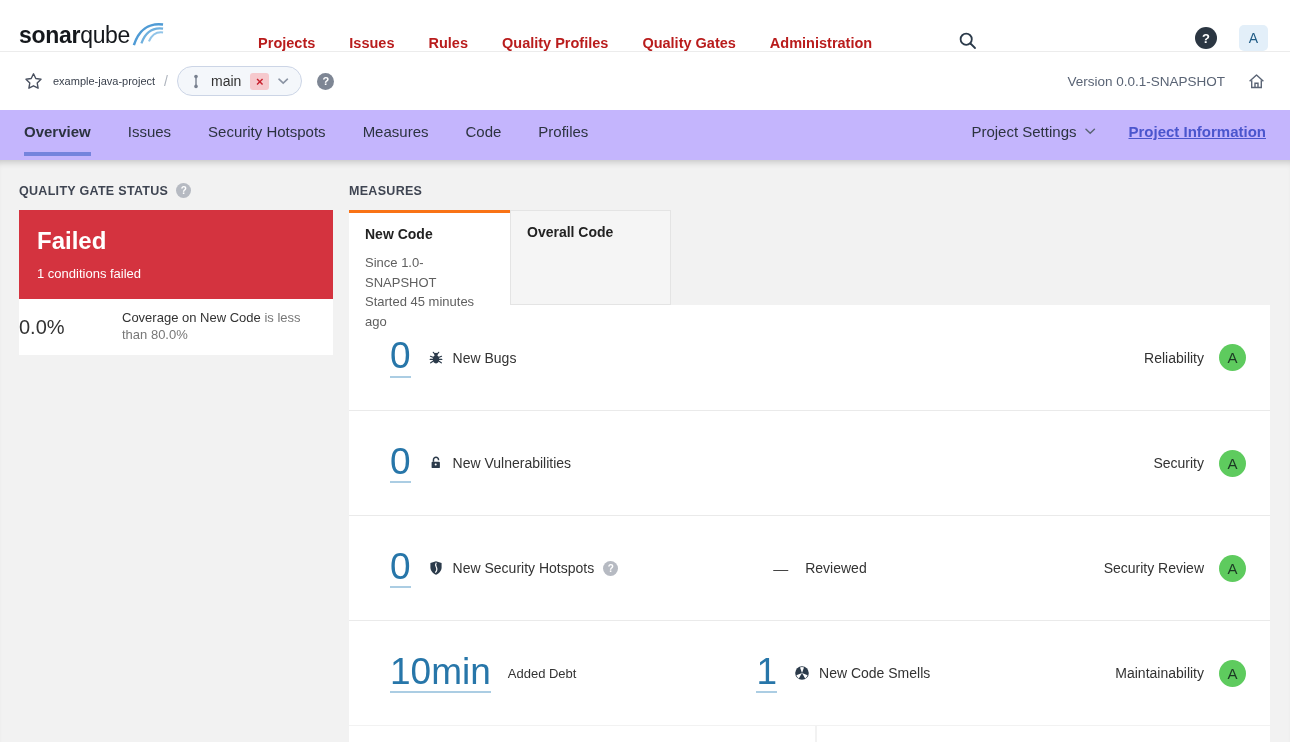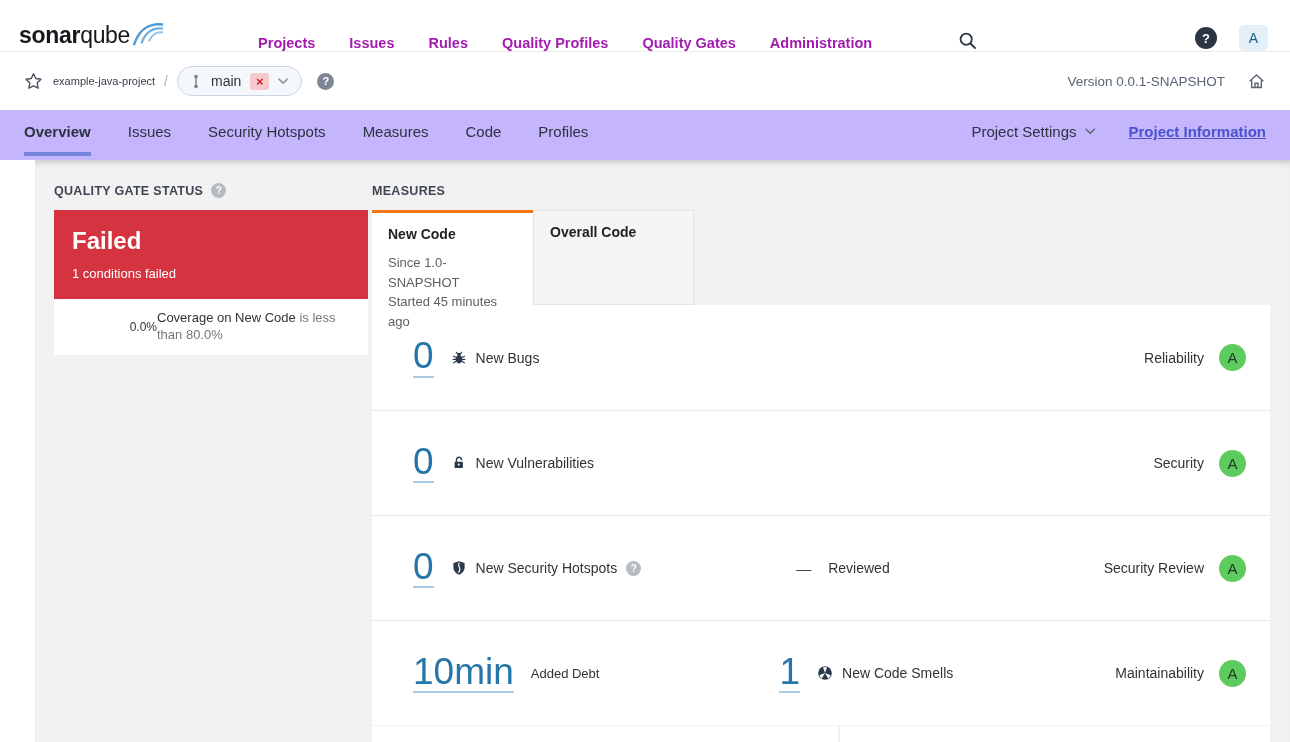--- a/index.html
+++ b/index.html
@@ -7,21 +7,21 @@
     font-family:"Liberation Sans","DejaVu Sans",sans-serif; background:#fff; color:#333; }
 
   
   .topnav { height:52px; display:flex; align-items:flex-end; padding:0 22px 0 19px; background:#fff; border-bottom:1px solid #ececec;gap:44px; }
   .logo { display:flex; align-items:flex-start; cursor:pointer; }
   .logo-text { font-size:23px; color:#15181c; letter-spacing:-0.3px; line-height:1; margin-top:7px; }
   .logo-sonar { font-weight:700; }
   .logo-qube { font-weight:400; }
   .logo-swoosh { margin-left:2px; }
   .nav-menu { display:flex; gap:34px; margin-left:50px; }
-  .nav-item { font-size:14.5px; font-weight:600; color:#a21caf; cursor:pointer; }
+  .nav-item { font-size:14.5px; font-weight:600; color:#b91c1c; cursor:pointer; }
   .search-btn { margin-left:42px; cursor:pointer; display:flex; align-items:center; }
   .nav-right { margin-left:auto; display:flex; align-items:center; gap:22px; }
   .help-btn { width:22px; height:22px; border-radius:50%; background:#2b3642; color:#fff; font-size:13px; font-weight:700; display:flex; align-items:center; justify-content:center; cursor:pointer; }
   .avatar { width:29px; height:26px; border-radius:5px; background:#e3eff9; color:#1f5b85; font-size:14px; display:flex; align-items:center; justify-content:center; cursor:pointer; }
 
   
   .crumbbar { height:58px; display:flex; align-items:center; padding:0 24px; background:#fff; }
   .star-btn { display:flex; align-items:center; cursor:pointer; }
   .project-name { font-size:11px; color:#3a414d; margin-left:10px; cursor:pointer; }
   .sep { color:#aeb4bd; margin:0 9px; font-size:14px; }
@@ -37,31 +37,31 @@
   .tabbar { height:50px; display:flex; align-items:flex-start; padding:0 24px; background:#c4b5fd; }
   .tabs { display:flex; gap:37px; padding-top:13px; }
   .tab { font-size:15px; color:#2c3340; cursor:pointer; padding-bottom:12px; border-bottom:4px solid transparent; }
   .tab.active { font-weight:700; border-bottom-color:#7584dd; }
   .tab-right { margin-left:auto; display:flex; align-items:center; gap:32px; padding-top:13px; }
   .proj-settings { font-size:15px; color:#2c3340; display:flex; gap:9px; align-items:center; cursor:pointer; }
   .proj-info { font-size:15px; font-weight:700; color:#4a55cd; text-decoration:underline; cursor:pointer; }
 
   
   .content { height:582px; background:#f2f2f2; box-shadow:inset 0 7px 7px -5px rgba(0,0,0,0.2);
-    display:flex; gap:4px; padding:23px 20px 0 19px; overflow:hidden;margin-left:35px; }
+    display:flex; gap:16px; padding:23px 20px 0 19px; overflow:hidden; }
   .sec-header { display:flex; align-items:center; gap:8px; margin-bottom:12px; height:15px; }
   .sec-title { font-size:12.5px; font-weight:700; color:#3f4552; letter-spacing:0.3px; }
   .help-sm { width:15px; height:15px; border-radius:50%; background:#b6bac2; color:#fff; font-size:10px; font-weight:700; display:inline-flex; align-items:center; justify-content:center; flex:none; cursor:pointer; }
 
   .col-left { width:314px; flex:none; }
   .qg-failed { background:#d4333f; height:89px; padding:19px 18px 0; }
   .qg-status { color:#fff; font-size:24px; font-weight:700; margin-bottom:13px; line-height:1; }
   .qg-conditions { color:#fff; font-size:13px; }
   .qg-condition { background:#fff; display:flex; align-items:center; min-height:56px; padding:10px 0; cursor:pointer; }
-  .qg-value { width:103px; text-align:right; font-size:12px; color:#333; flex:none; }
+  .qg-value { width:103px; text-align:left; font-size:20px; color:#333; flex:none; }
   .qg-text { font-size:13px; line-height:1.3; padding-right:12px; }
   .qg-metric { color:#333; }
   .qg-comp { color:#777; }
 
   .col-right { flex:1; min-width:0; }
   .m-tabs { display:flex; }
   .m-tab { width:161px; padding:13px 16px; cursor:pointer; height:95px; }
   .m-tab.active { background:#fff; border-top:3px solid #f97316; }
   .m-tab.inactive { background:#f5f5f5; border:1px solid #e4e4e4; }
   .m-tab-title { font-size:14px; font-weight:700; color:#222; margin-bottom:11px; }

